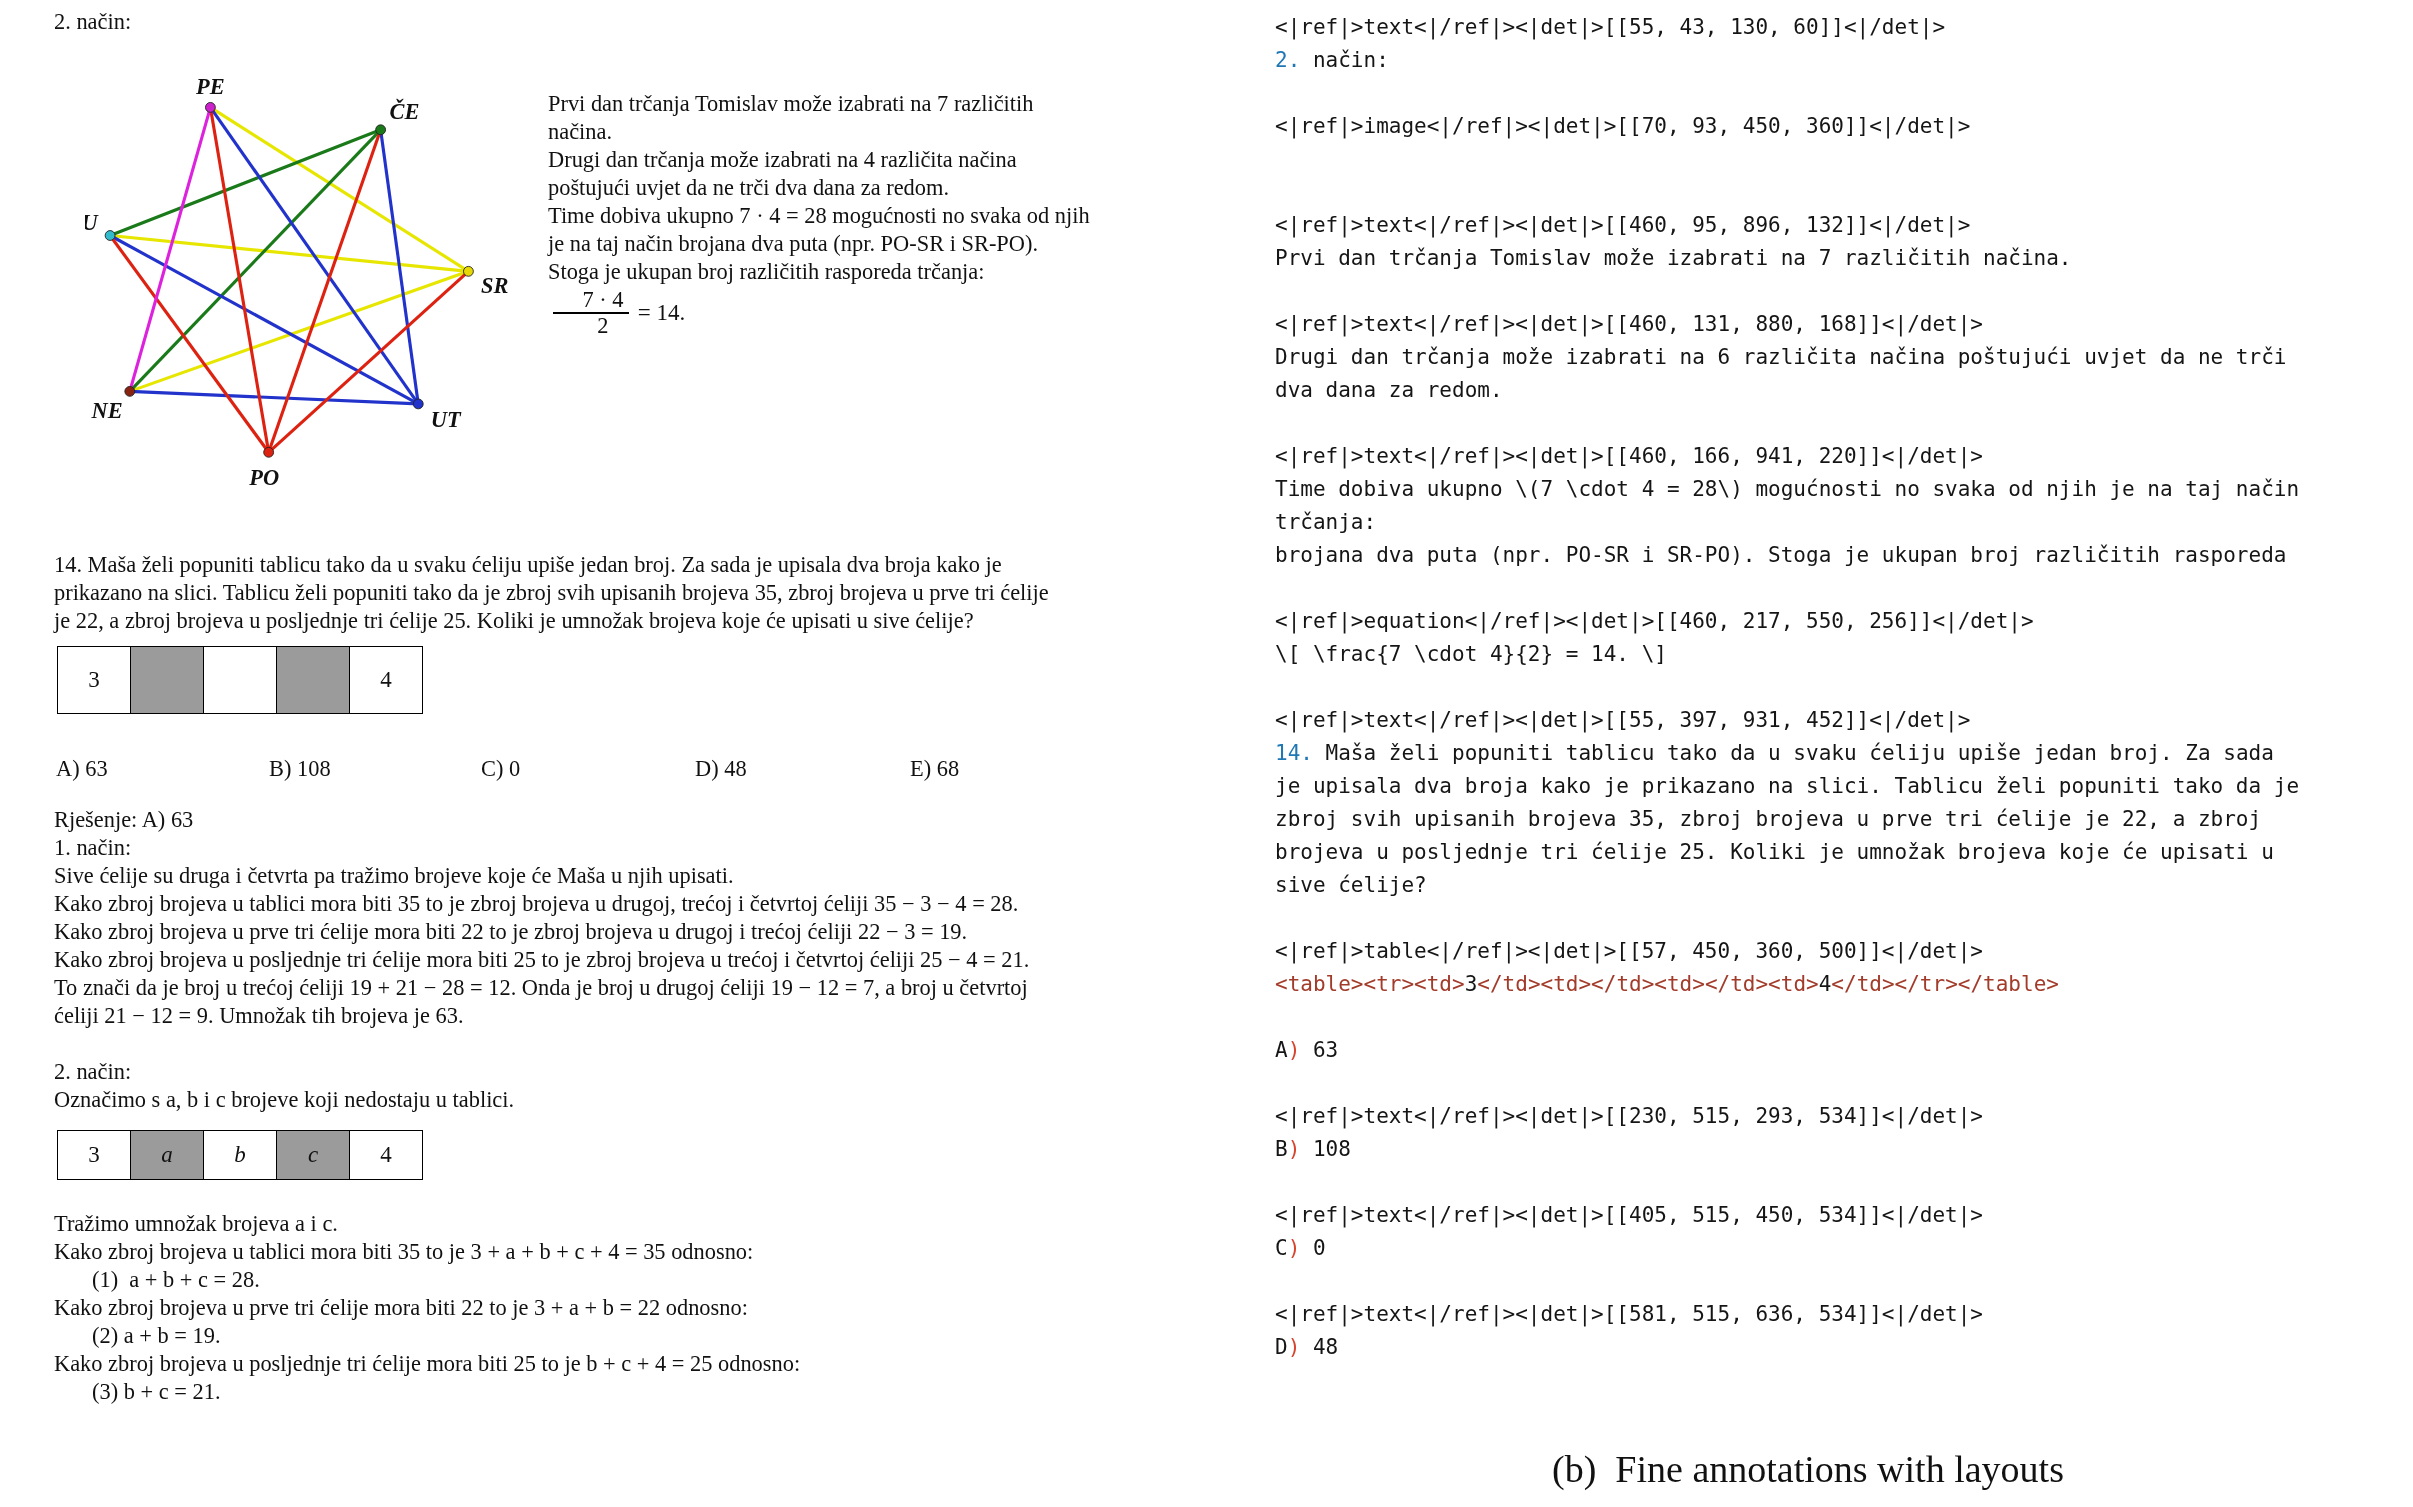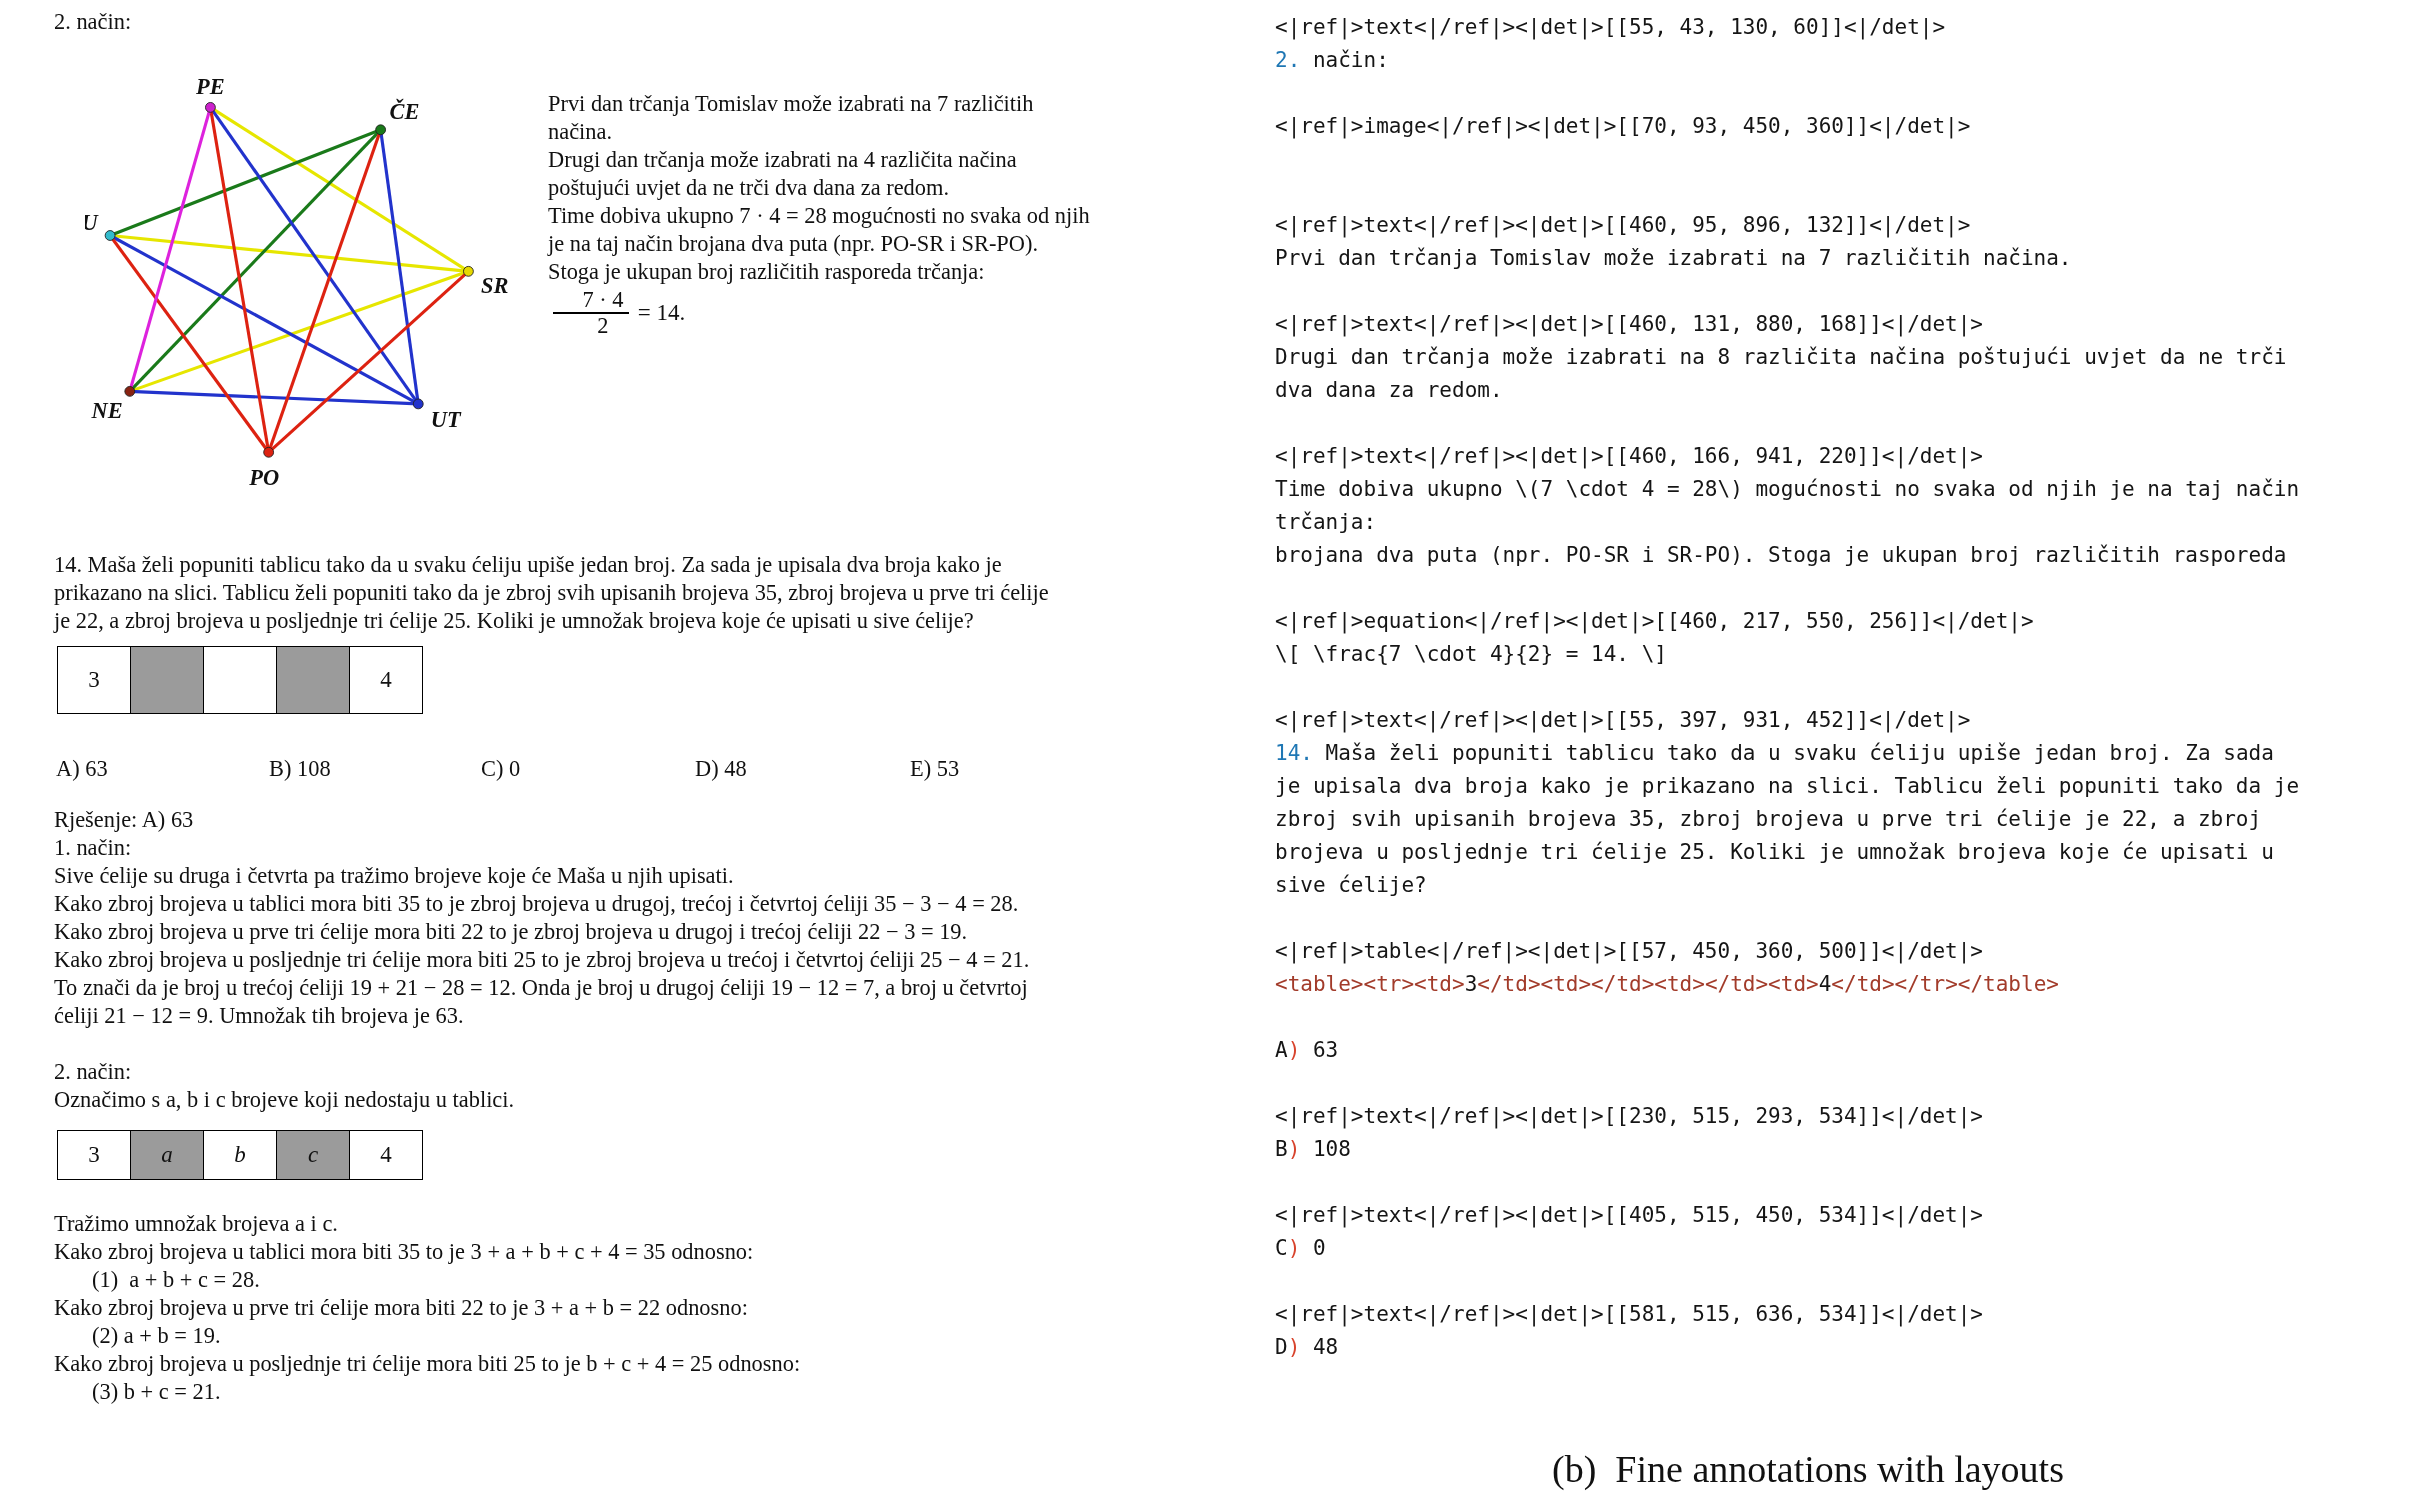--- a/index.html
+++ b/index.html
@@ -110,21 +110,21 @@
         <div class="cell"></div>
         <div class="cell gray"></div>
         <div class="cell">4</div>
       </div>
 
     <div class="options">
       <span class="opt" style="left:56px">A) 63</span>
       <span class="opt" style="left:269px">B) 108</span>
       <span class="opt" style="left:481px">C) 0</span>
       <span class="opt" style="left:695px">D) 48</span>
-      <span class="opt" style="left:910px">E) 53</span>
+      <span class="opt" style="left:910px">E) 68</span>
     </div>
 
     <div class="para solution"><div class="tline">Rješenje: A) 63</div><div class="tline">1. način:</div><div class="tline">Sive ćelije su druga i četvrta pa tražimo brojeve koje će Maša u njih upisati.</div><div class="tline">Kako zbroj brojeva u tablici mora biti 35 to je zbroj brojeva u drugoj, trećoj i četvrtoj ćeliji 35 − 3 − 4 = 28.</div><div class="tline">Kako zbroj brojeva u prve tri ćelije mora biti 22 to je zbroj brojeva u drugoj i trećoj ćeliji 22 − 3 = 19.</div><div class="tline">Kako zbroj brojeva u posljednje tri ćelije mora biti 25 to je zbroj brojeva u trećoj i četvrtoj ćeliji 25 − 4 = 21.</div><div class="tline">To znači da je broj u trećoj ćeliji 19 + 21 − 28 = 12. Onda je broj u drugoj ćeliji 19 − 12 = 7, a broj u četvrtoj</div><div class="tline">ćeliji 21 − 12 = 9. Umnožak tih brojeva je 63.</div></div>
 
     <div class="para method2"><div class="tline">2. način:</div><div class="tline">Označimo s a, b i c brojeve koji nedostaju u tablici.</div></div>
 
     <div class="ans-table t2">
         <div class="cell">3</div>
         <div class="cell gray ital">a</div>
         <div class="cell ital">b</div>
@@ -143,21 +143,21 @@
         </div>
         <div class="blk blk-xgap">
           <div class="refline">&lt;|ref|&gt;image&lt;|/ref|&gt;&lt;|det|&gt;[[70, 93, 450, 360]]&lt;|/det|&gt;</div>
         </div>
         <div class="blk">
           <div class="refline">&lt;|ref|&gt;text&lt;|/ref|&gt;&lt;|det|&gt;[[460, 95, 896, 132]]&lt;|/det|&gt;</div>
           <div class="mline"><span>Prvi dan trčanja Tomislav može izabrati na 7 različitih načina.</span></div>
         </div>
         <div class="blk">
           <div class="refline">&lt;|ref|&gt;text&lt;|/ref|&gt;&lt;|det|&gt;[[460, 131, 880, 168]]&lt;|/det|&gt;</div>
-          <div class="mline"><span>Drugi dan trčanja može izabrati na 8 različita načina poštujući uvjet da ne trči</span></div>
+          <div class="mline"><span>Drugi dan trčanja može izabrati na 6 različita načina poštujući uvjet da ne trči</span></div>
           <div class="mline"><span>dva dana za redom.</span></div>
         </div>
         <div class="blk">
           <div class="refline">&lt;|ref|&gt;text&lt;|/ref|&gt;&lt;|det|&gt;[[460, 166, 941, 220]]&lt;|/det|&gt;</div>
           <div class="mline"><span>Time dobiva ukupno \(7 \cdot 4 = 28\) mogućnosti no svaka od njih je na taj način</span></div>
           <div class="mline"><span>trčanja:</span></div>
           <div class="mline"><span>brojana dva puta (npr. PO-SR i SR-PO). Stoga je ukupan broj različitih rasporeda</span></div>
         </div>
         <div class="blk">
           <div class="refline">&lt;|ref|&gt;equation&lt;|/ref|&gt;&lt;|det|&gt;[[460, 217, 550, 256]]&lt;|/det|&gt;</div>

